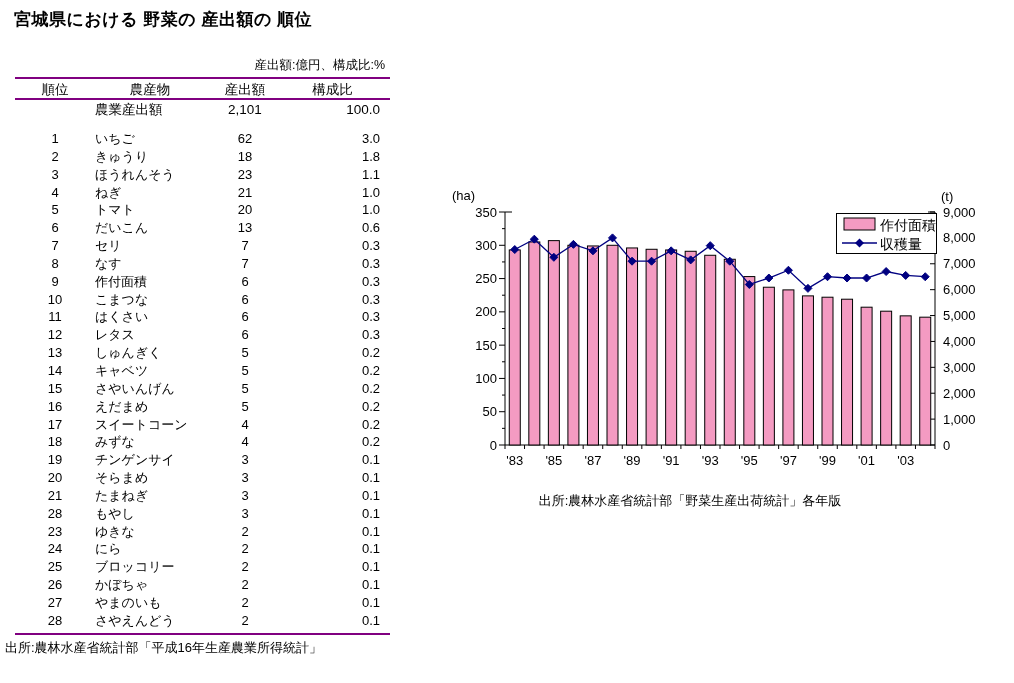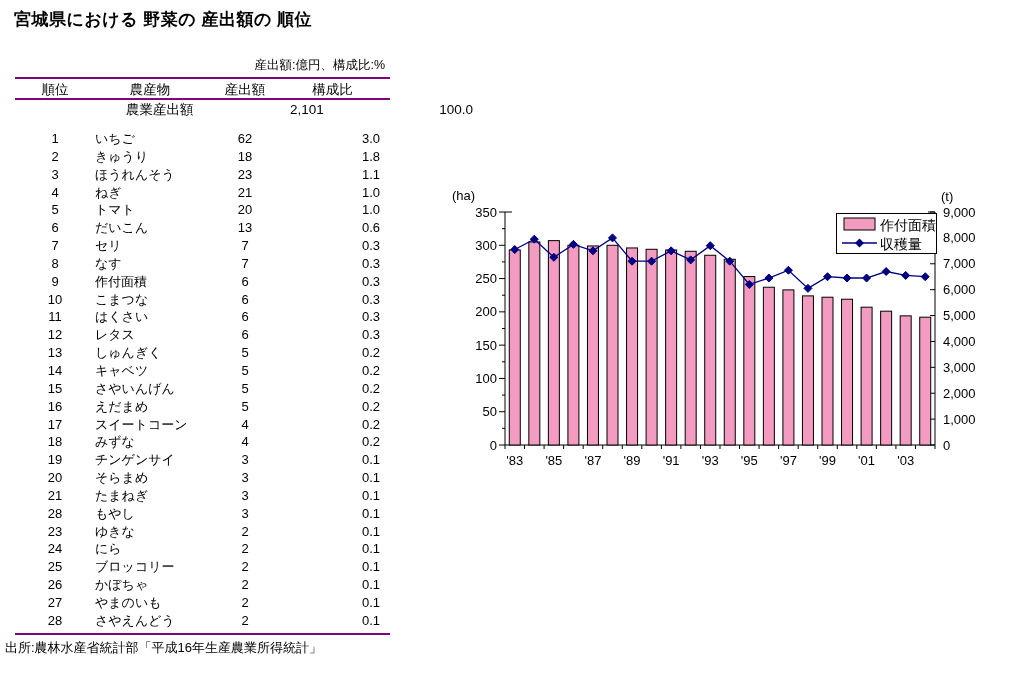--- a/index.html
+++ b/index.html
@@ -44,21 +44,21 @@
 
 <div class="abs grid-row thead-row" style="left:15px; top:81px;">
   <span>順位</span>
   <span>農産物</span>
   <span>産出額</span>
   <span>構成比</span>
 </div>
 
 <div class="abs rule" style="top: 98px; background: rgb(128, 0, 128);"></div>
 
-<div class="abs grid-row total-row" style="left:15px; top:101px;gap:31px;">
+<div class="abs grid-row total-row" style="left:15px; top:101px;">
   <span class="c-rank"></span>
   <span class="c-name">農業産出額</span>
   <span class="c-val">2,101</span>
   <span class="c-share">100.0</span>
 </div>
 
 <div class="abs" id="rank-rows" style="left:15px; top:130px;">
     <div class="grid-row">
       <span class="c-rank">1</span>
       <span class="c-name">いちご</span>
@@ -363,13 +363,14 @@
       <text x="465.6818181818182" y="310" text-anchor="middle" font-size="13">'03</text>
       <rect x="396.5" y="58.5" width="100" height="40" fill="#fff" stroke="#000"></rect>
       <rect x="404" y="63" width="31" height="12" fill="#F49BC2" stroke="#000000"></rect>
       <text x="440" y="74.5" font-size="14">作付面積</text>
       <line x1="402" y1="88" x2="437" y2="88" stroke="#000080" stroke-width="1.3"></line>
       <polygon points="419.5,83.5 424,88 419.5,92.5 415,88" fill="#000080"></polygon>
       <text x="440" y="93.5" font-size="14">収穫量</text>
     </svg>
   <div class="abs axis-unit unit-left">(ha)</div>
   <div class="abs axis-unit unit-right">(t)</div>
+  <div class="abs chart-source">出所:農林水産省統計部「野菜生産出荷統計」各年版</div>
 </div>
 
 </body></html>

